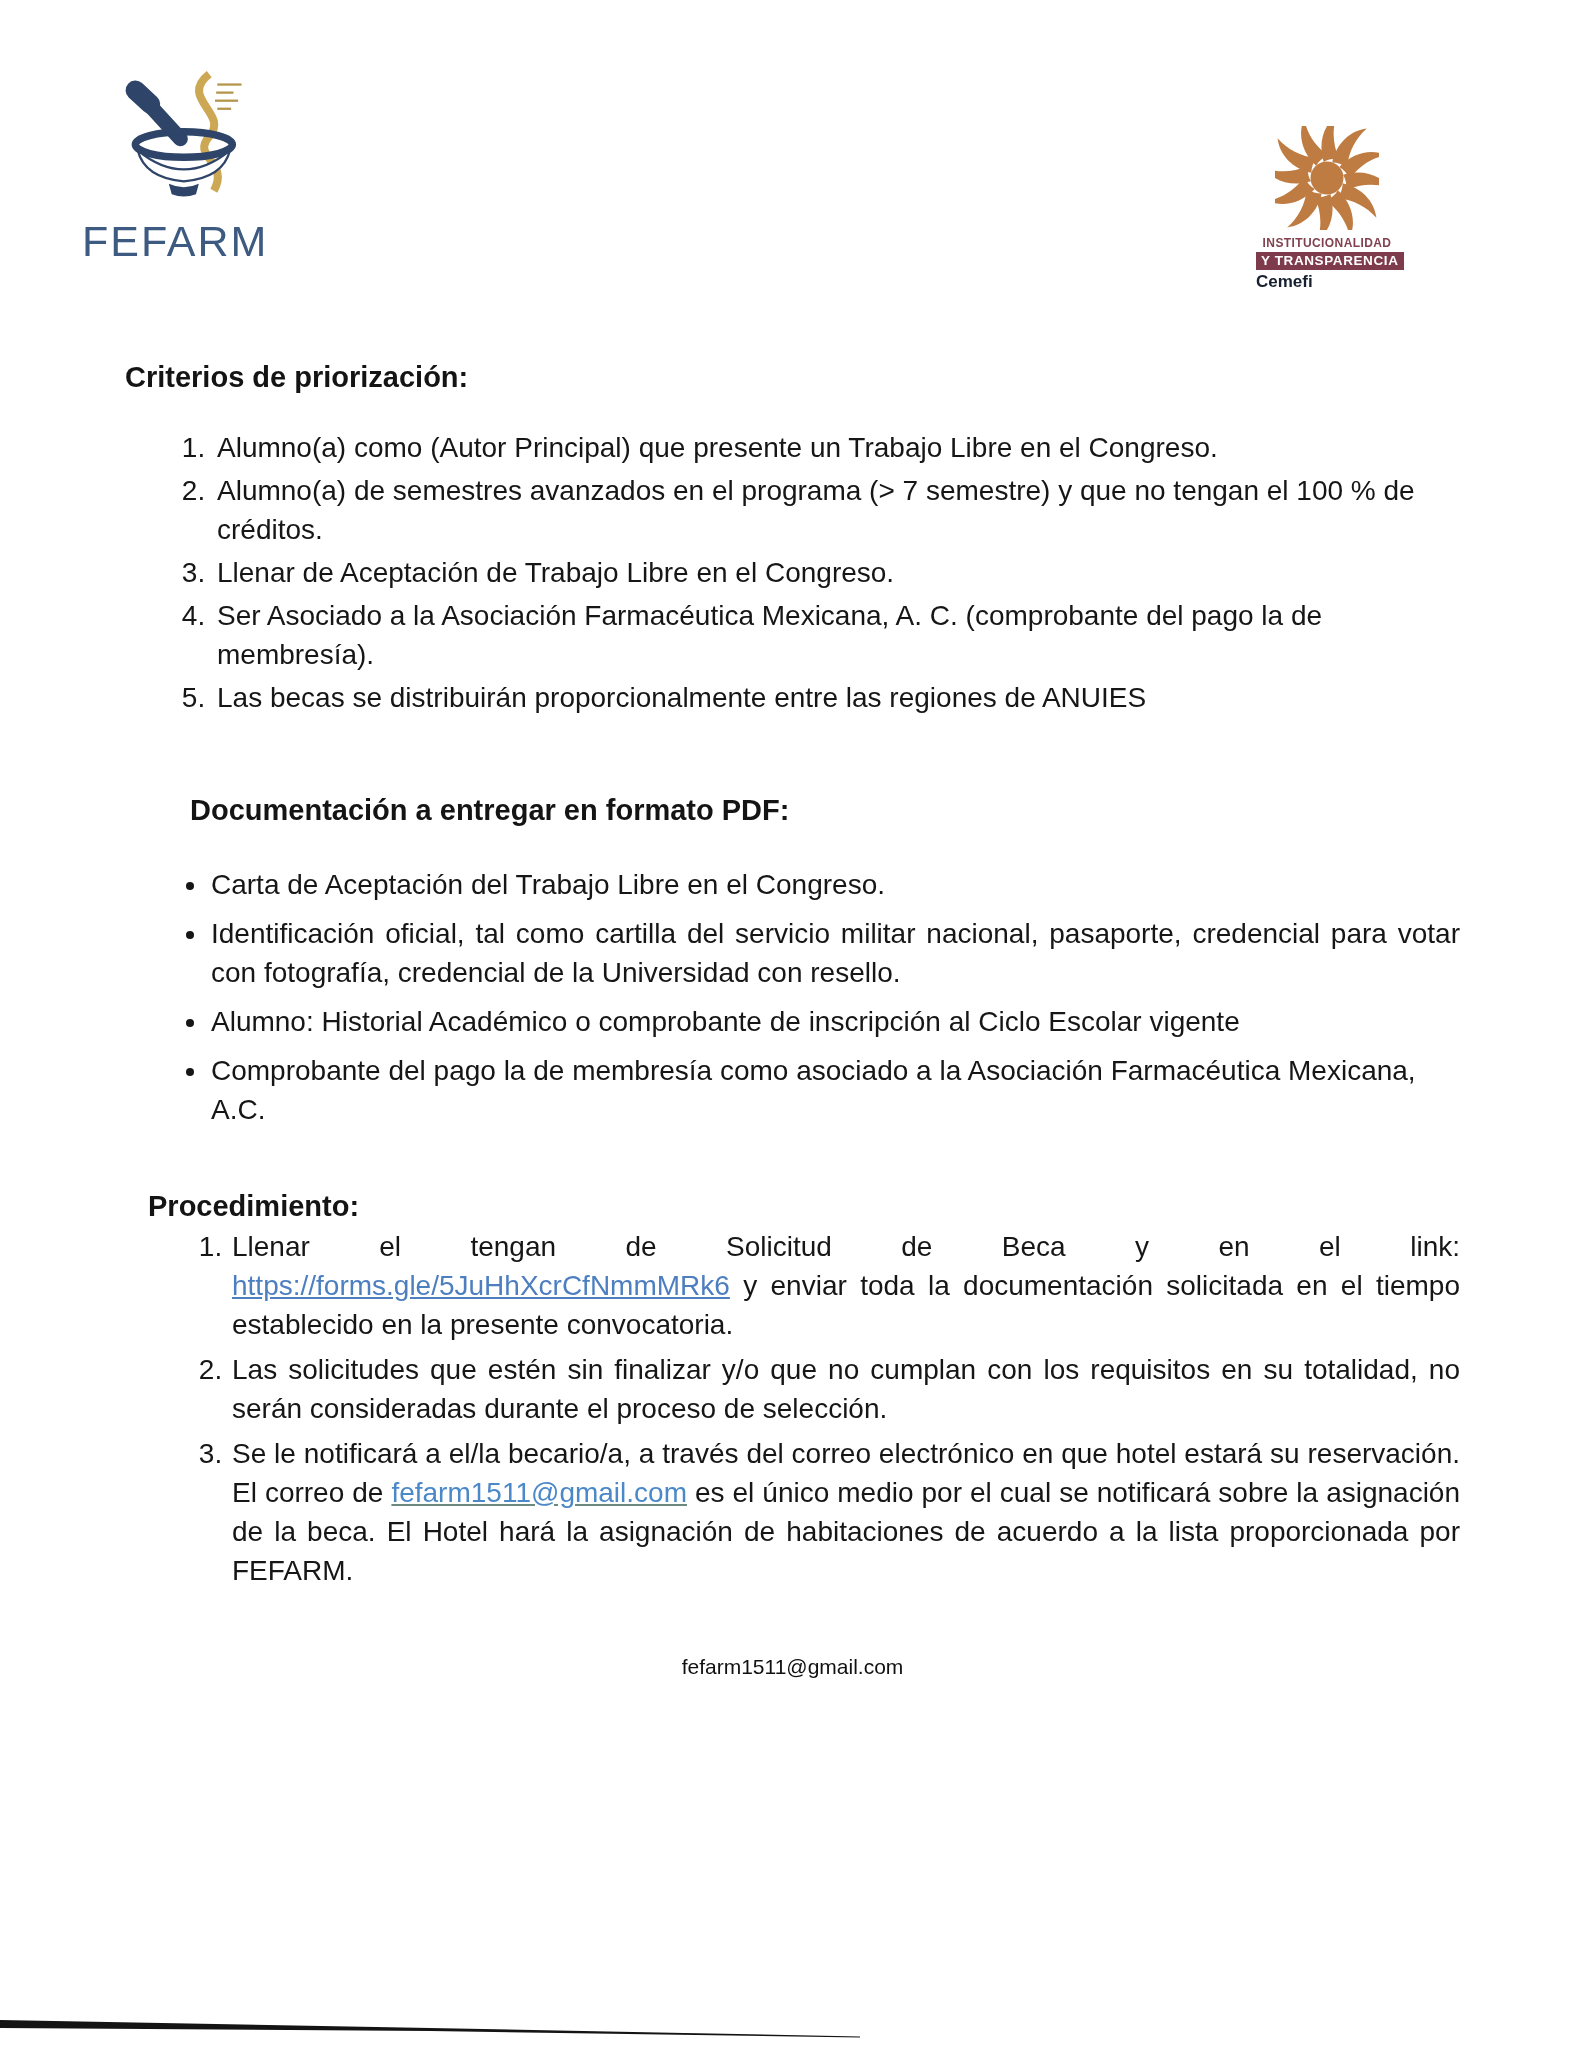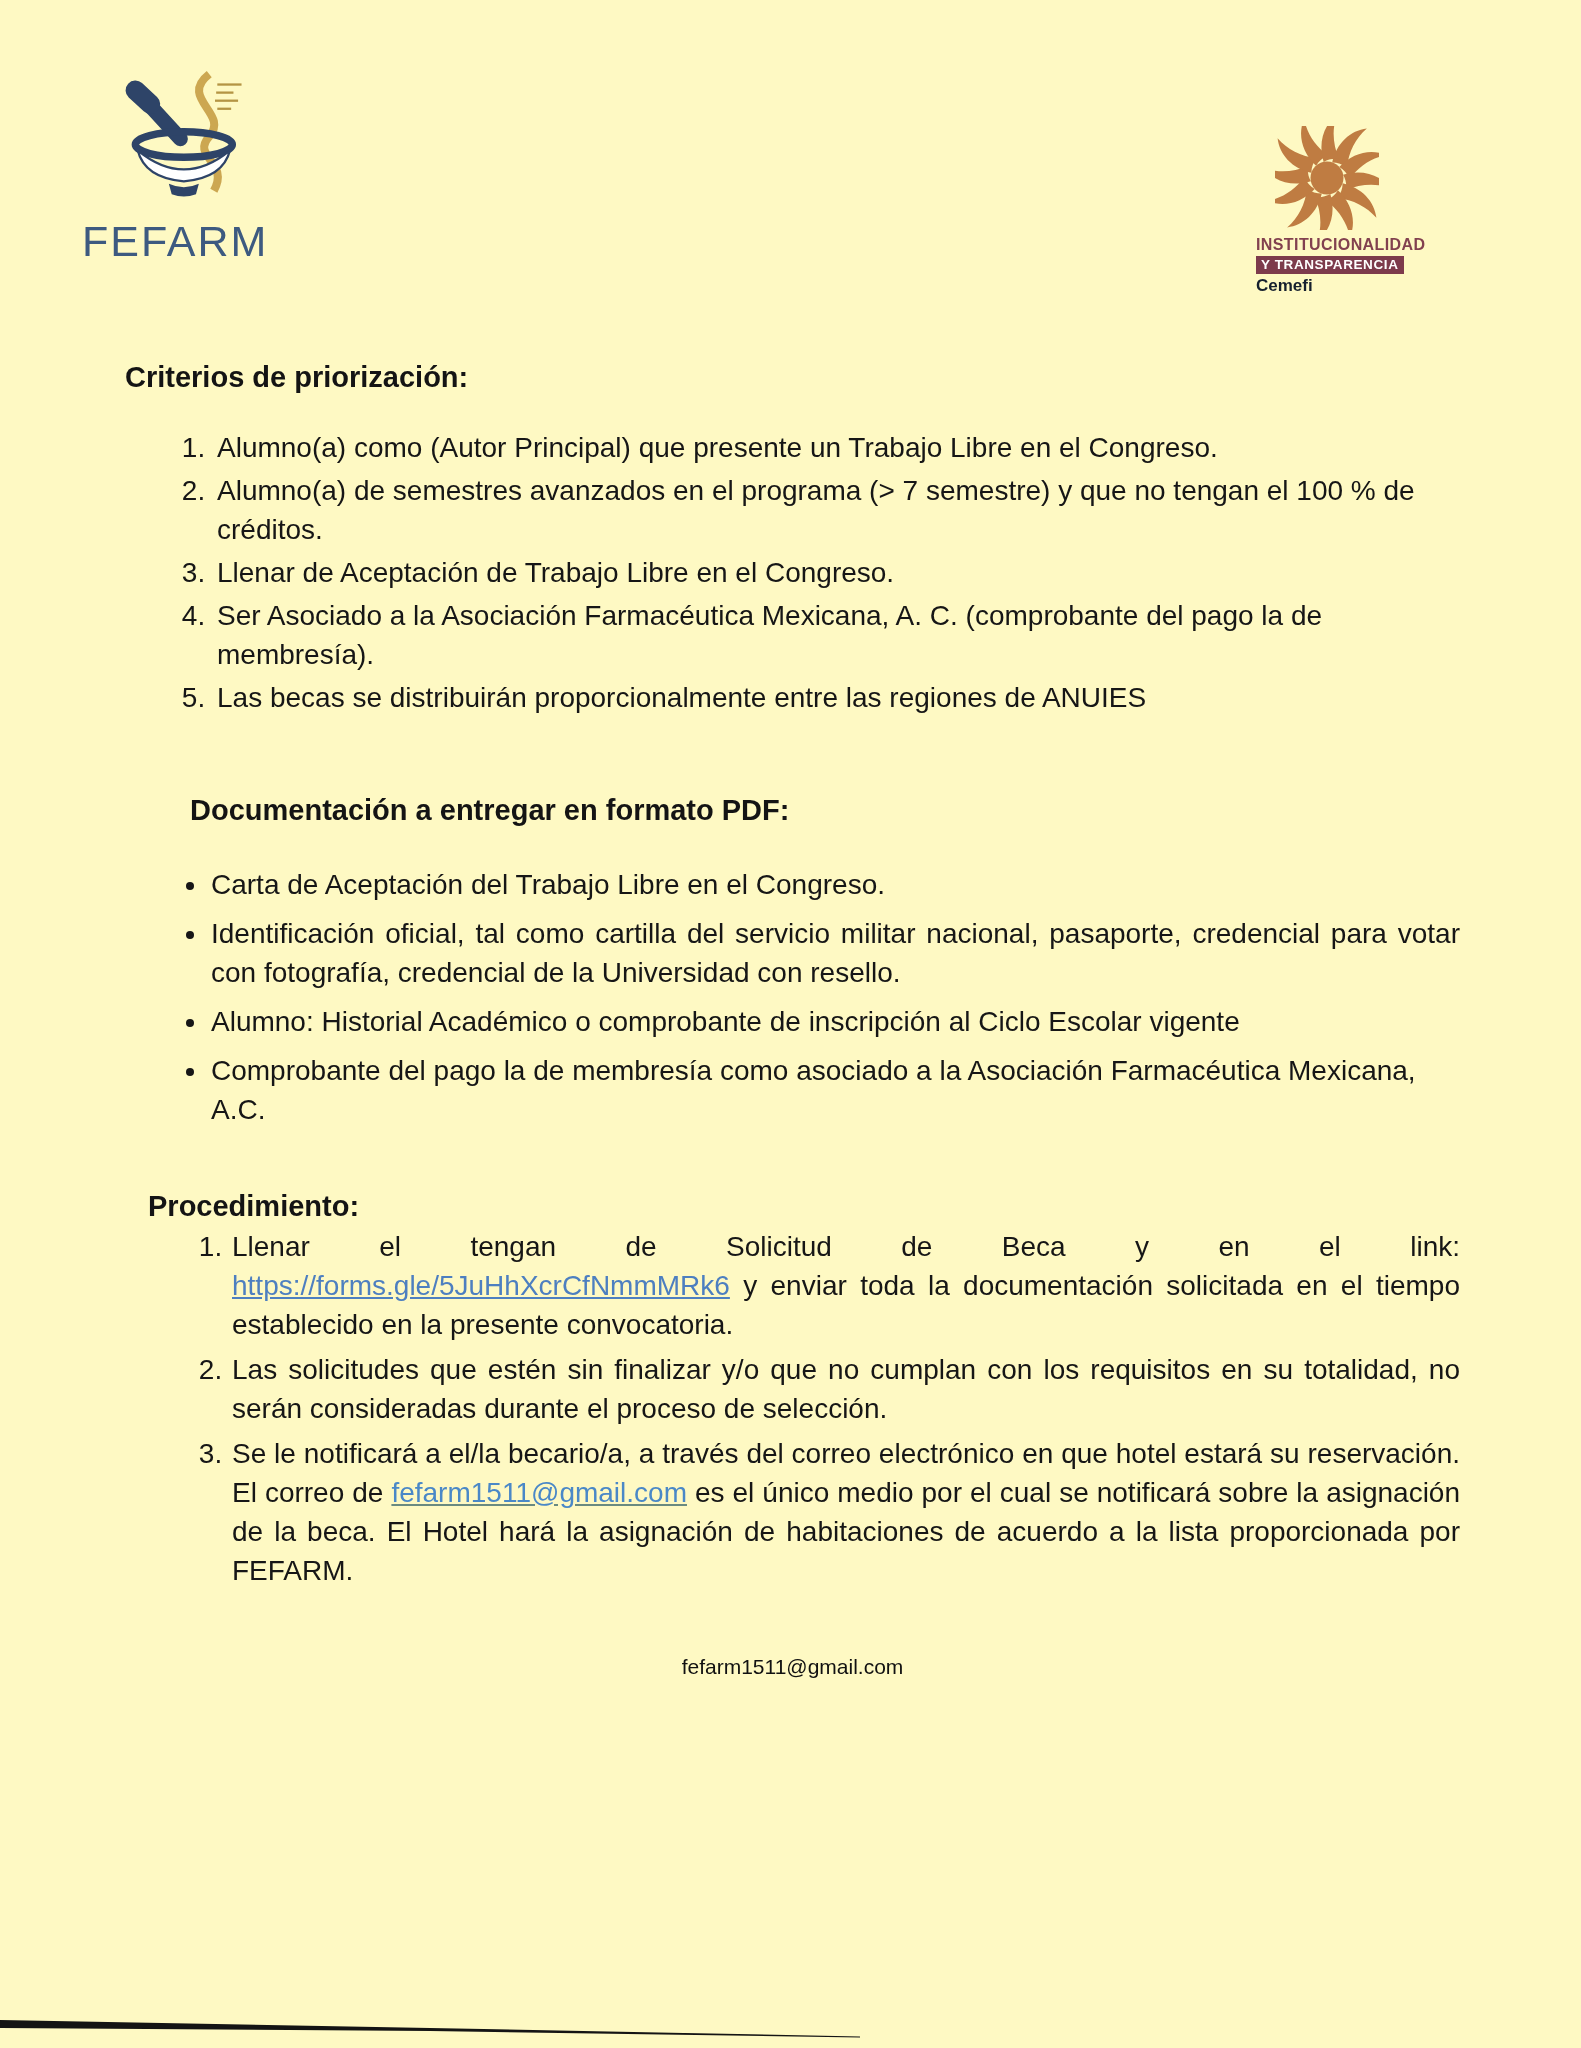--- a/index.html
+++ b/index.html
@@ -2,40 +2,40 @@
 <html><head>
 <meta charset="utf-8">
 <style>
   * { margin: 0; padding: 0; box-sizing: border-box; }
   html, body { background: #e8e8e8; }
   .page {
     position: relative;
     width: 1581px;
     height: 2048px;
     margin: 0 auto;
-    background: #fef9c3;
+    background: #ffffff;
     overflow: hidden;
     font-family: "Liberation Sans", sans-serif;
     color: #161616;
   }
 
   
   .fefarm-block { position: absolute; left: 82px; top: 68px; width: 190px; }
   .fefarm-graphic { display: block; margin-left: 28px; }
   .fefarm-wordmark {
     margin-top: 4px;
     font-size: 43px;
     letter-spacing: 2px;
     font-weight: 500;
     color: #3d5a80;
   }
 
   .cemefi-block { position: absolute; left: 1256px; top: 126px; width: 142px; text-align: center; }
   .cemefi-spiral { display: block; margin: 0 auto 6px auto; }
-  .cemefi-line1 { font-size: 16px; font-weight: bold; color: #82414f; letter-spacing: 0.4px; white-space: nowrap; }
+  .cemefi-line1 { font-size: 12px; font-weight: bold; color: #82414f; letter-spacing: 0.4px; white-space: nowrap; }
   .cemefi-line2 {
     display: inline-block; margin-top: 2px; padding: 1px 5px 2px 5px;
     font-size: 13.5px; font-weight: bold; letter-spacing: 0.6px;
     color: #ffffff; background: #7d3b4c; white-space: nowrap;
   }
   .cemefi-line3 { margin-top: 2px; text-align: left; font-size: 17px; font-weight: bold; color: #16202e; }
 
   
   .doc-column {
     position: absolute;

